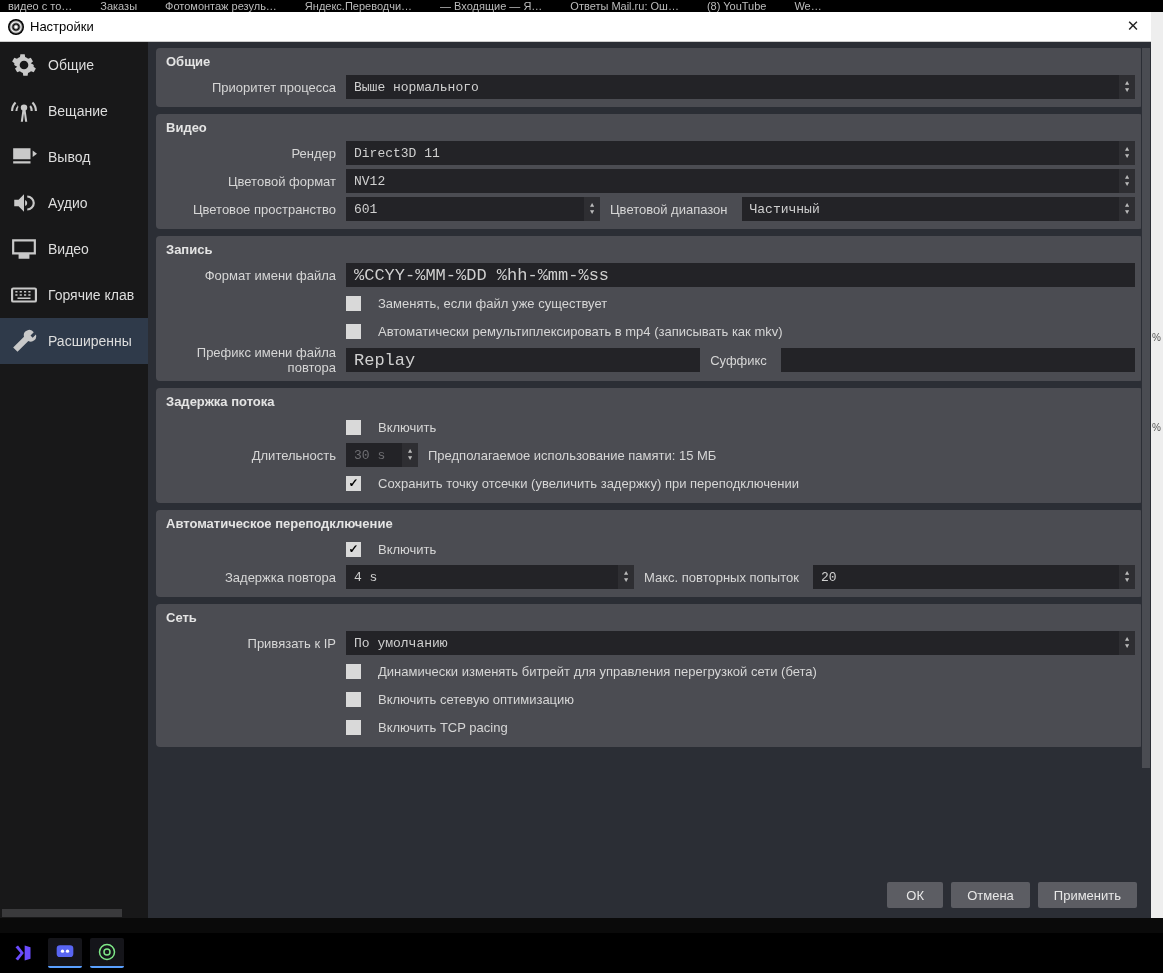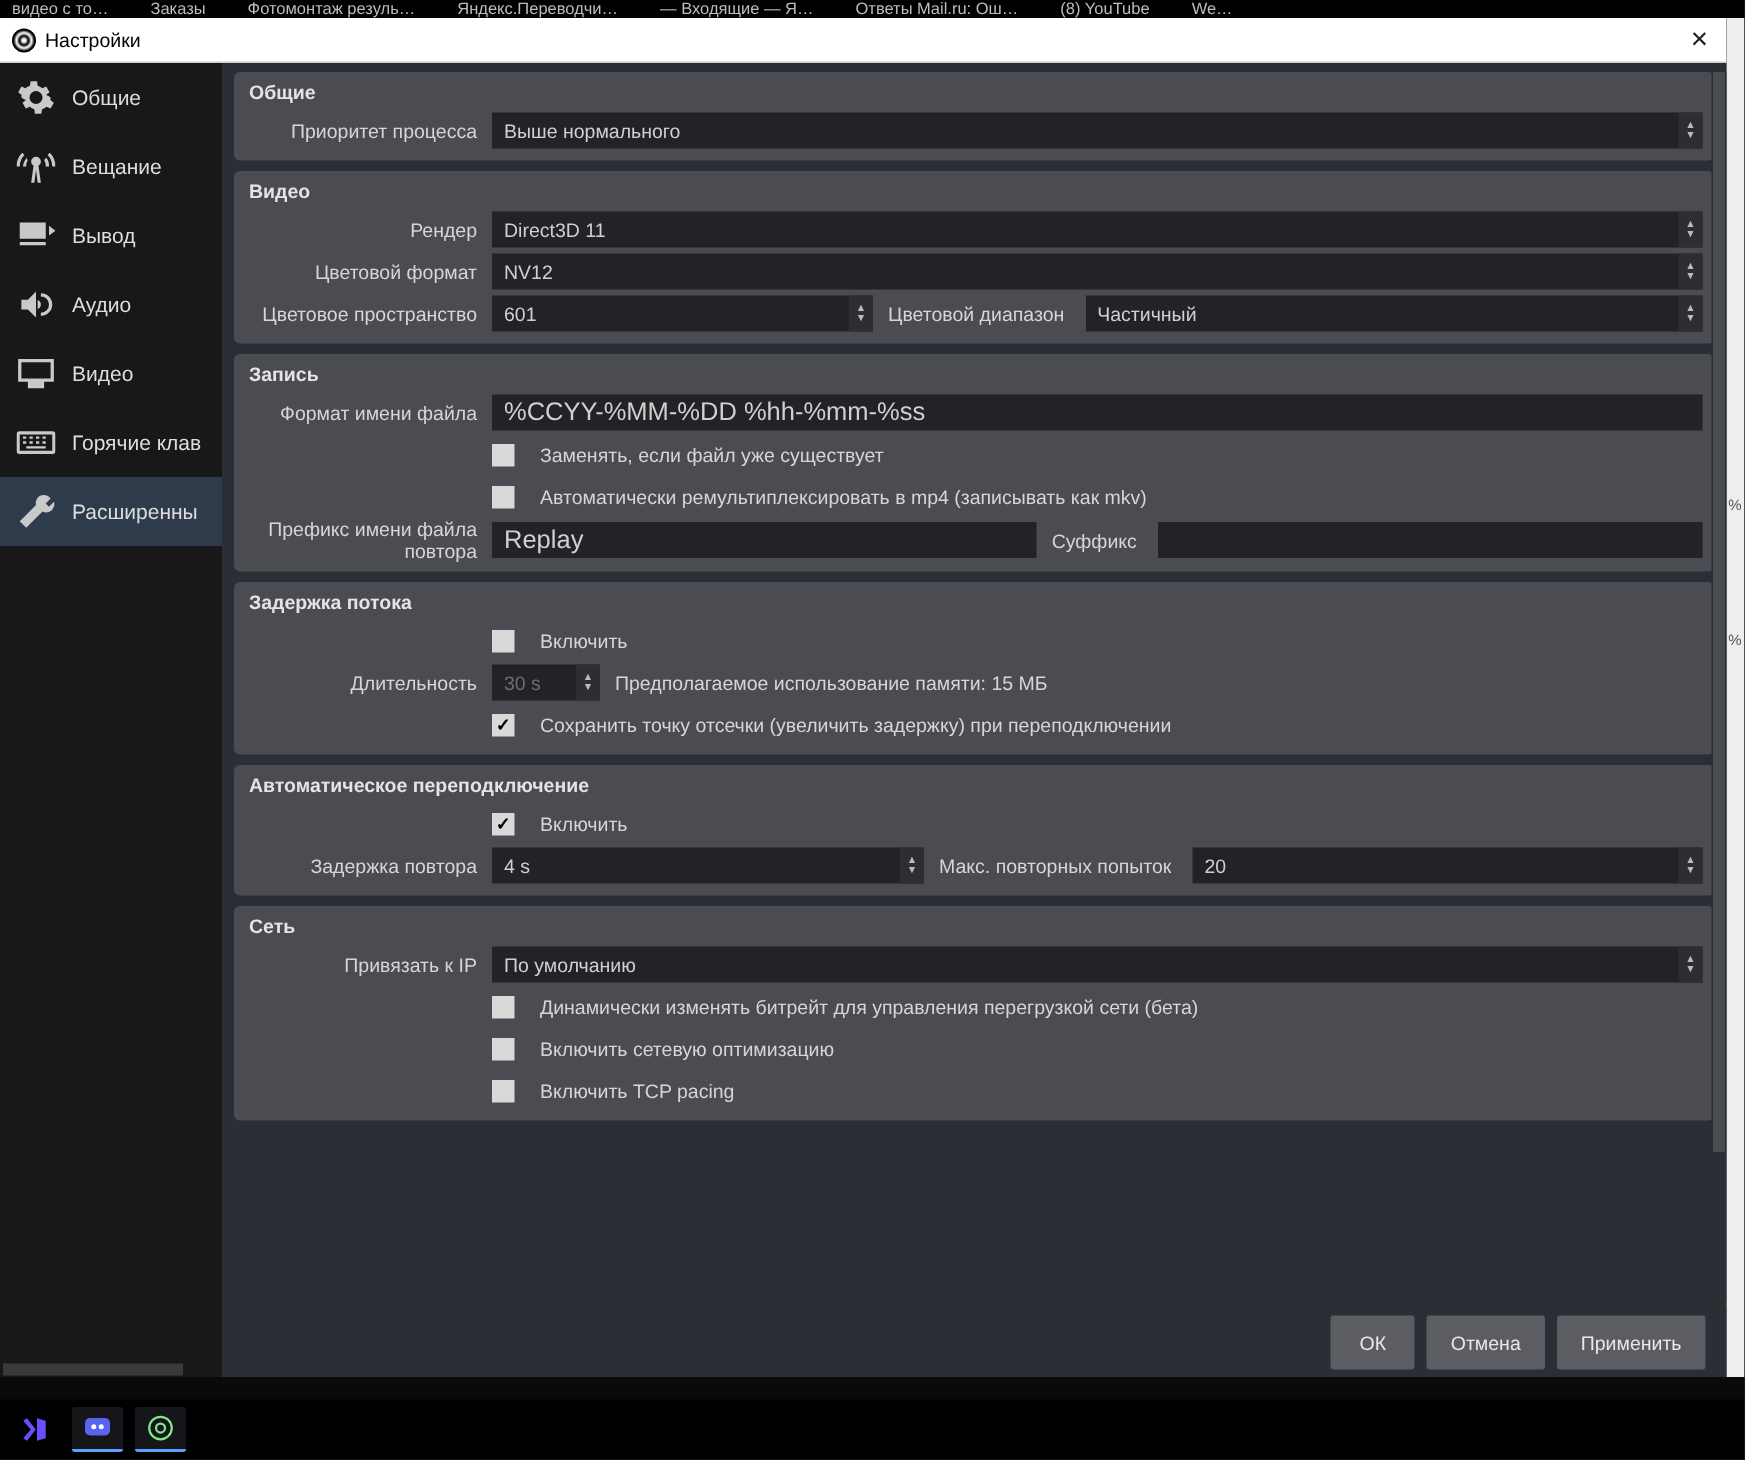--- a/index.html
+++ b/index.html
@@ -127,38 +127,39 @@
     font-weight: bold;
     color: #e4e4e4;
   }
   .row {
     display: flex;
     align-items: center;
     min-height: 28px;
     padding-right: 8px;
   }
   .row .label {
-    width: 172px;
+    width: 190px;
     text-align: right;
     padding-right: 10px;
     color: #d6d6d6;
     flex-shrink: 0;
   }
   .row .ctl { flex: 1; display: flex; align-items: center; gap: 6px; }
 
   .select, .textbox, .spin {
     height: 24px;
     background: #232327;
     color: #d0d0d0;
     border: none;
     display: flex;
     align-items: center;
     padding: 0 8px;
     position: relative;
     font-size: 13px;
+    font-family: Liberation Mono, monospace;
   }
   .select { padding-right: 20px; }
   .select.full, .textbox.full { flex: 1; }
   .select .arrows, .spin .arrows {
     position: absolute; right: 0; top: 0; bottom: 0; width: 16px;
     background: #2e2e32;
     display:flex;flex-direction:column;align-items:center;justify-content:center;
     font-size:7px; line-height:7px; color:#bbb;
   }
   .spin { width: 72px; padding-right:18px;}
@@ -184,21 +185,21 @@
     padding: 0 8px 0 4px; color:#d6d6d6; white-space: nowrap;
   }
 
   .footer {
     height: 46px;
     background: #2b2e35;
     display: flex; align-items: center; justify-content: flex-end;
     gap: 8px; padding-right: 14px;
   }
   .btn {
-    height: 36px; min-width: 56px; padding: 0 16px;
+    height: 26px; min-width: 56px; padding: 0 16px;
     background: #5c5d63; color:#e8e8e8; border:none;
     display:flex;align-items:center;justify-content:center; cursor:pointer;
     font-size:13px; border-radius:2px;
   }
 
   
   .taskbar {
     position: absolute; left:0; right:0; bottom:0; height:40px;
     background:#000; display:flex; align-items:center; padding:0 6px; gap:8px;
   }

